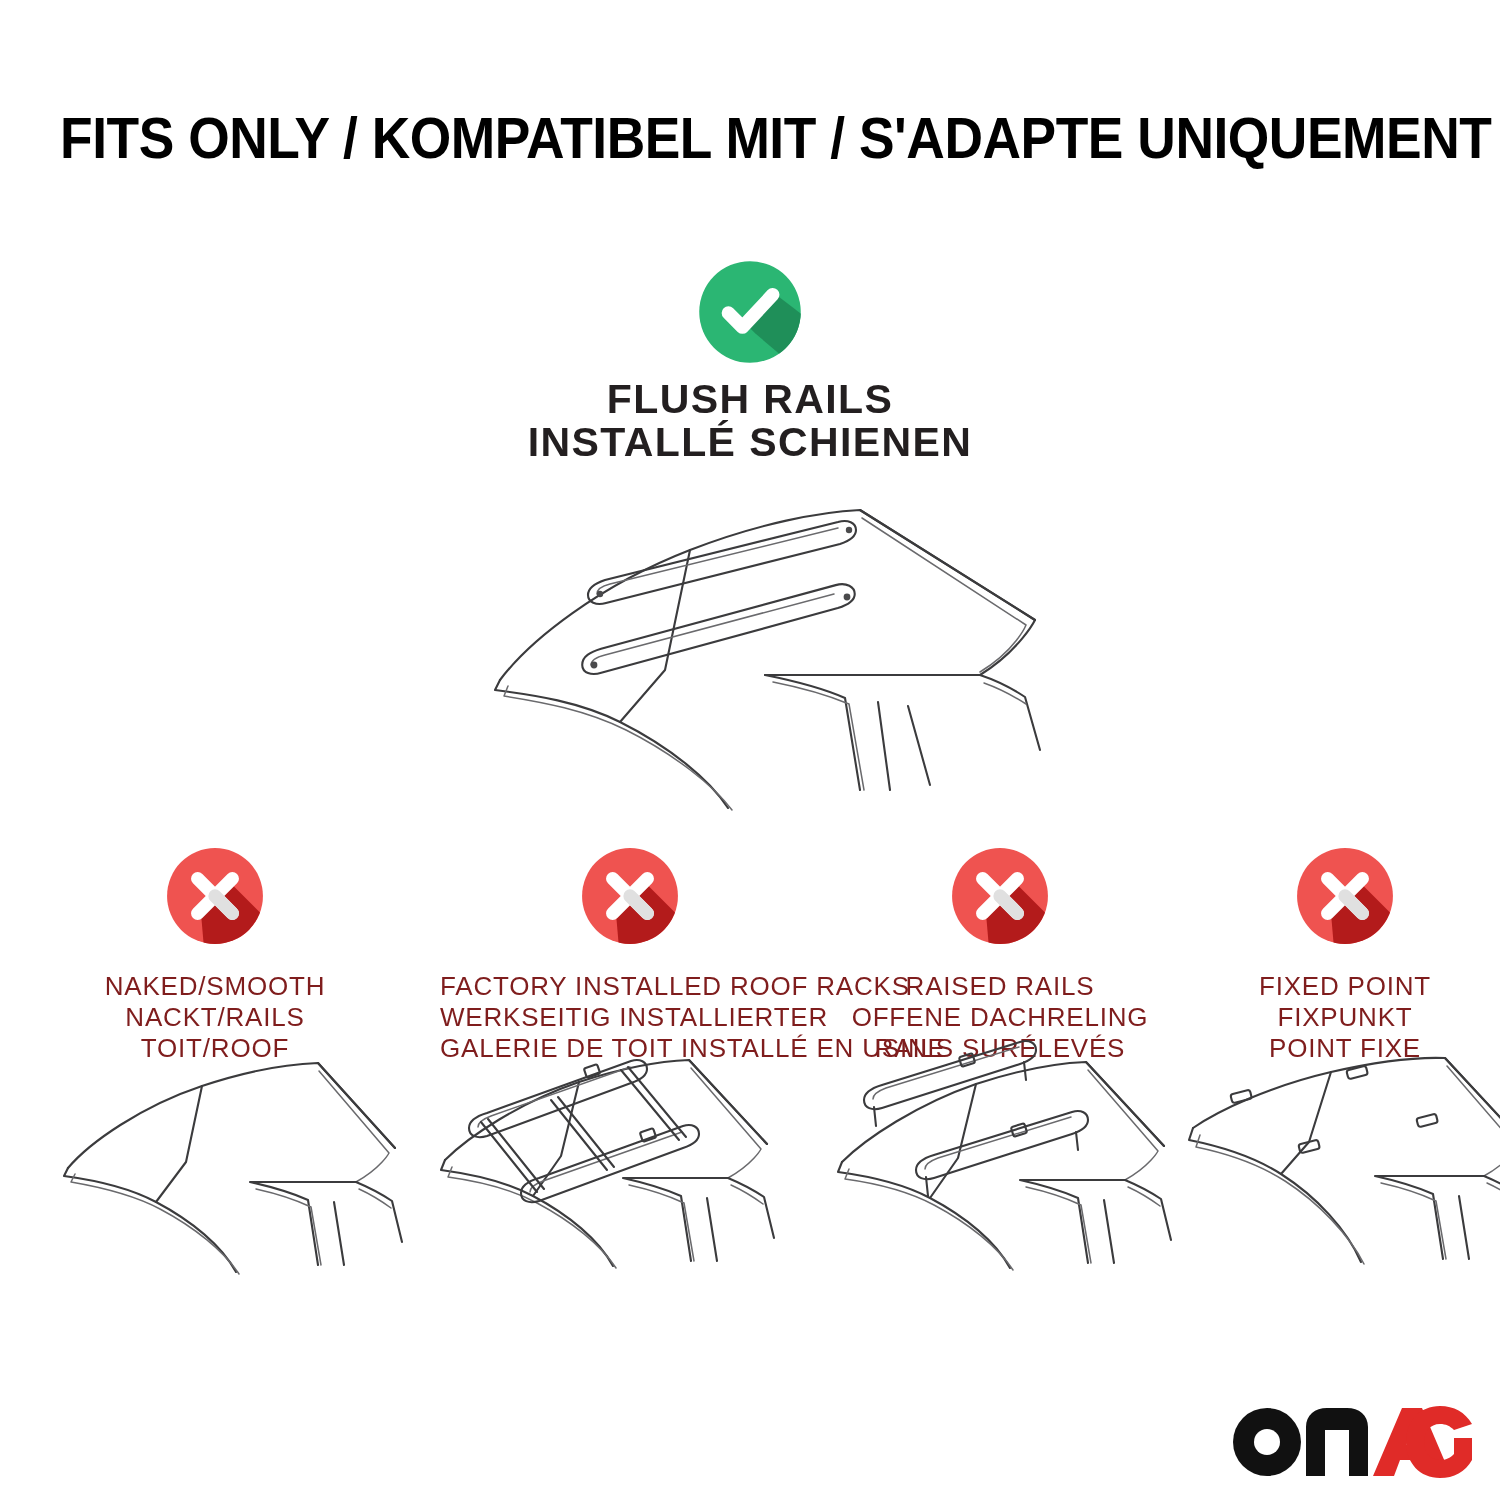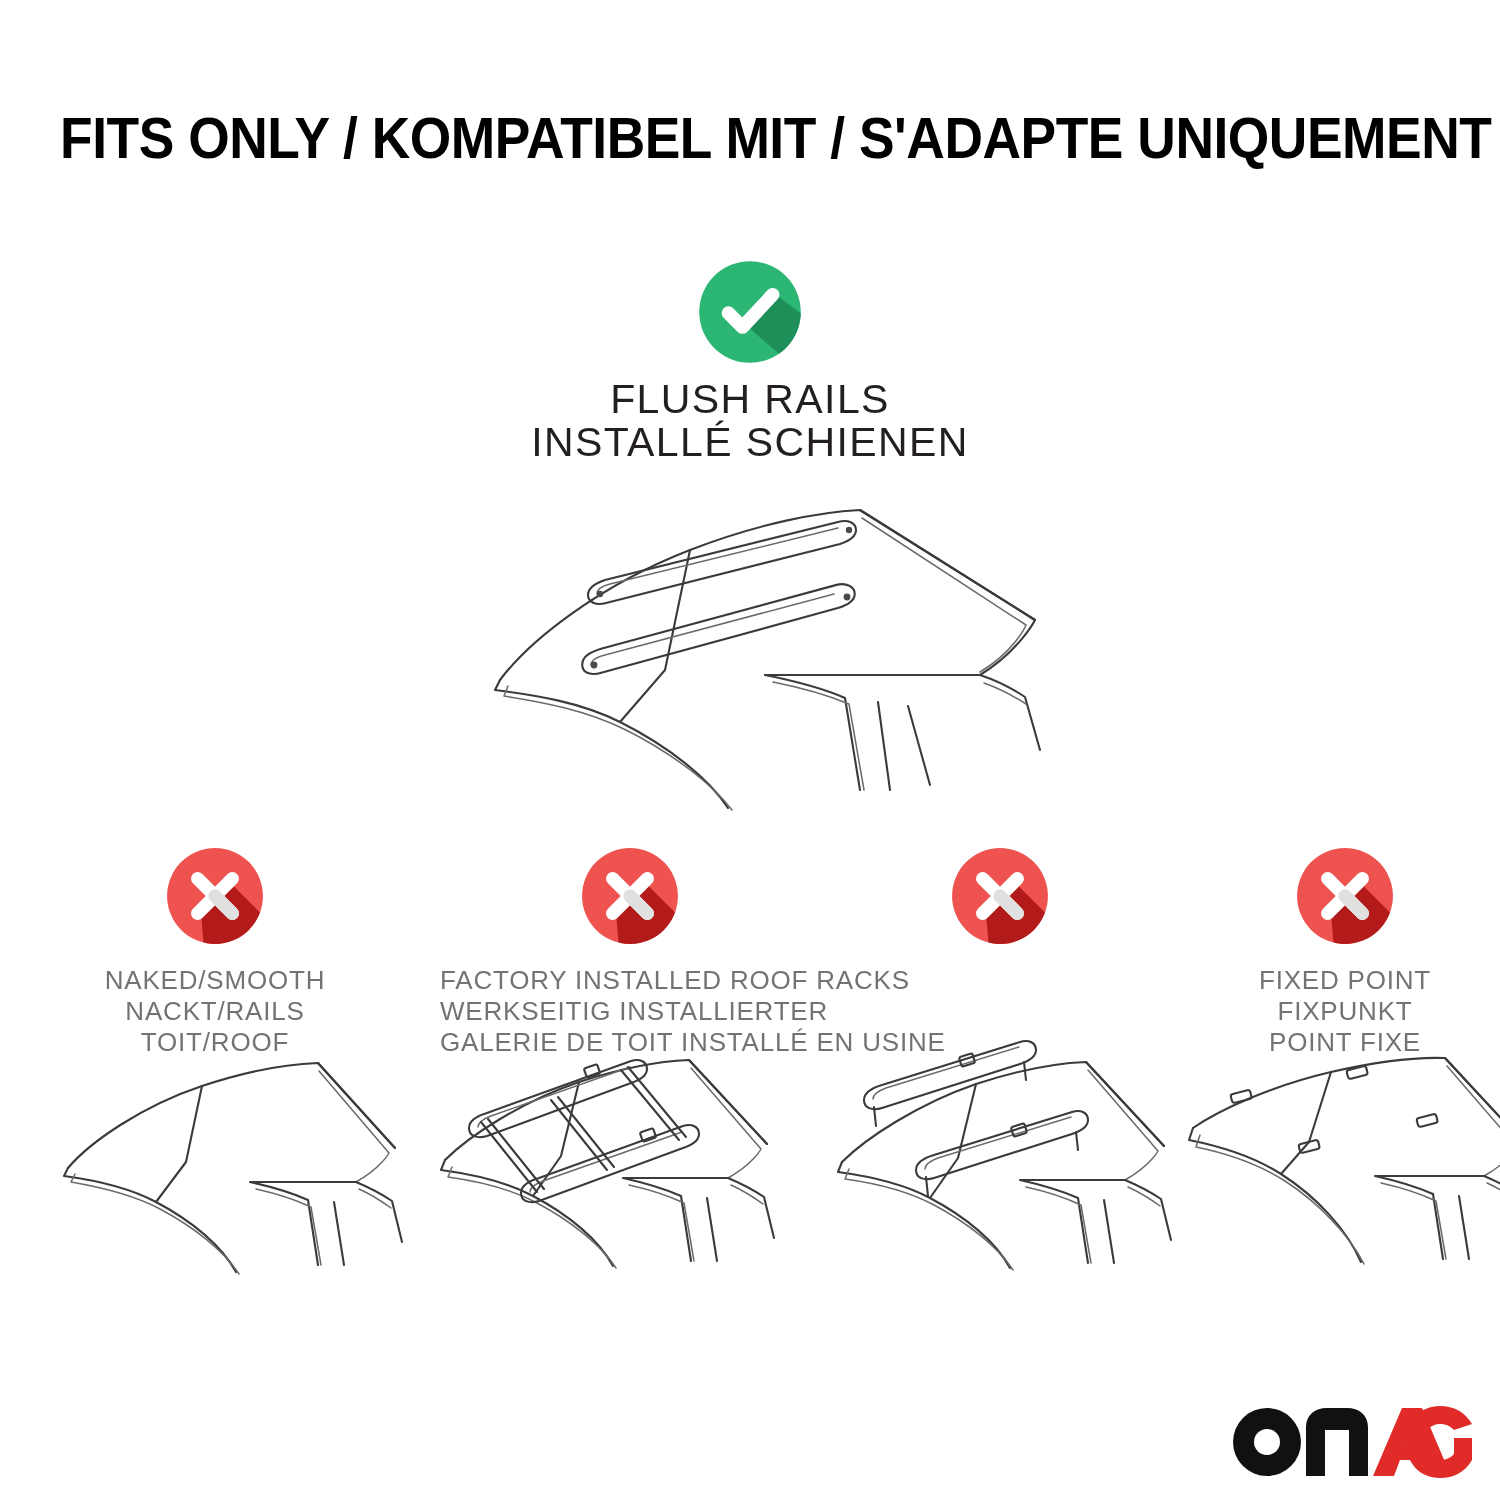--- a/index.html
+++ b/index.html
@@ -46,21 +46,21 @@
     width: 108px;
     height: 108px;
     margin: 0 auto;
     display: block;
   }
   #hero-lines {
     margin-top: 12px;
     font-size: 41px;
     line-height: 43px;
     letter-spacing: 1.4px;
-    font-weight: 400;
+    font-weight: 700;
     color: #231f20;
   }
   #hero-lines > div { white-space: nowrap; }
 
   #hero-art {
     position: absolute;
     left: 460px;
     top: 490px;
     width: 620px;
     height: 320px;
@@ -73,25 +73,25 @@
     width: 380px;
     text-align: center;
   }
   .col-badge {
     width: 102px;
     height: 102px;
     display: block;
     margin: 0 auto;
   }
   .col-label {
-    margin-top: 18px;
+    margin-top: 24px;
     font-size: 26px;
     line-height: 31px;
     letter-spacing: 0.8px;
-    color: #737373;
+    color: #7f1d1d;
   }
   .col-label > div { white-space: nowrap; }
 
   .col-art {
     position: absolute;
     width: 360px;
     height: 245px;
     top: 1050px;
   }
 
@@ -281,20 +281,25 @@
           <circle cx="50" cy="50" r="47"></circle>
         </clipPath>
       </defs>
     <circle cx="50" cy="50" r="47" fill="#ef5350"></circle>
     <g clip-path="url(#xc3)">
       <path d="M50 50 L64 36 L110 82 L110 110 L40 110 L36 64 Z" fill="#b31b1b"></path>
     </g>
     <path d="M33 33 L67 67 M67 33 L33 67" fill="none" stroke="#ffffff" stroke-width="13" stroke-linecap="round"></path>
     <path d="M50 50 L67 67" fill="none" stroke="#e0e0e0" stroke-width="13" stroke-linecap="round"></path>
   </svg>
+  <div class="col-label">
+    <div>RAISED RAILS</div>
+    <div>OFFENE DACHRELING</div>
+    <div>RAILS SURÉLEVÉS</div>
+  </div>
 </div>
 
 <svg class="col-art" id="art-3" viewBox="0 0 360 245">
   <path class="ln" d="M22 112 C46 88 98 54 156 34 C202 19 240 13 266 12 L344 96"></path>
   <path class="ln" d="M22 112 L18 122 C48 126 82 133 110 148 C146 167 176 192 190 218"></path>
   <path class="ln-thin" d="M29 119 L25 129 C54 133 86 140 114 155 C148 173 178 197 193 220"></path>
   <path class="ln" d="M110 148 L138 108 L156 34"></path>
   <path class="ln" d="M266 12 L344 96"></path>
   <path class="ln-thin" d="M268 20 L338 101 C338 101 330 116 305 130"></path>
   <path class="ln" d="M305 130 L200 130 C218 134 240 140 258 148 L268 213"></path>

